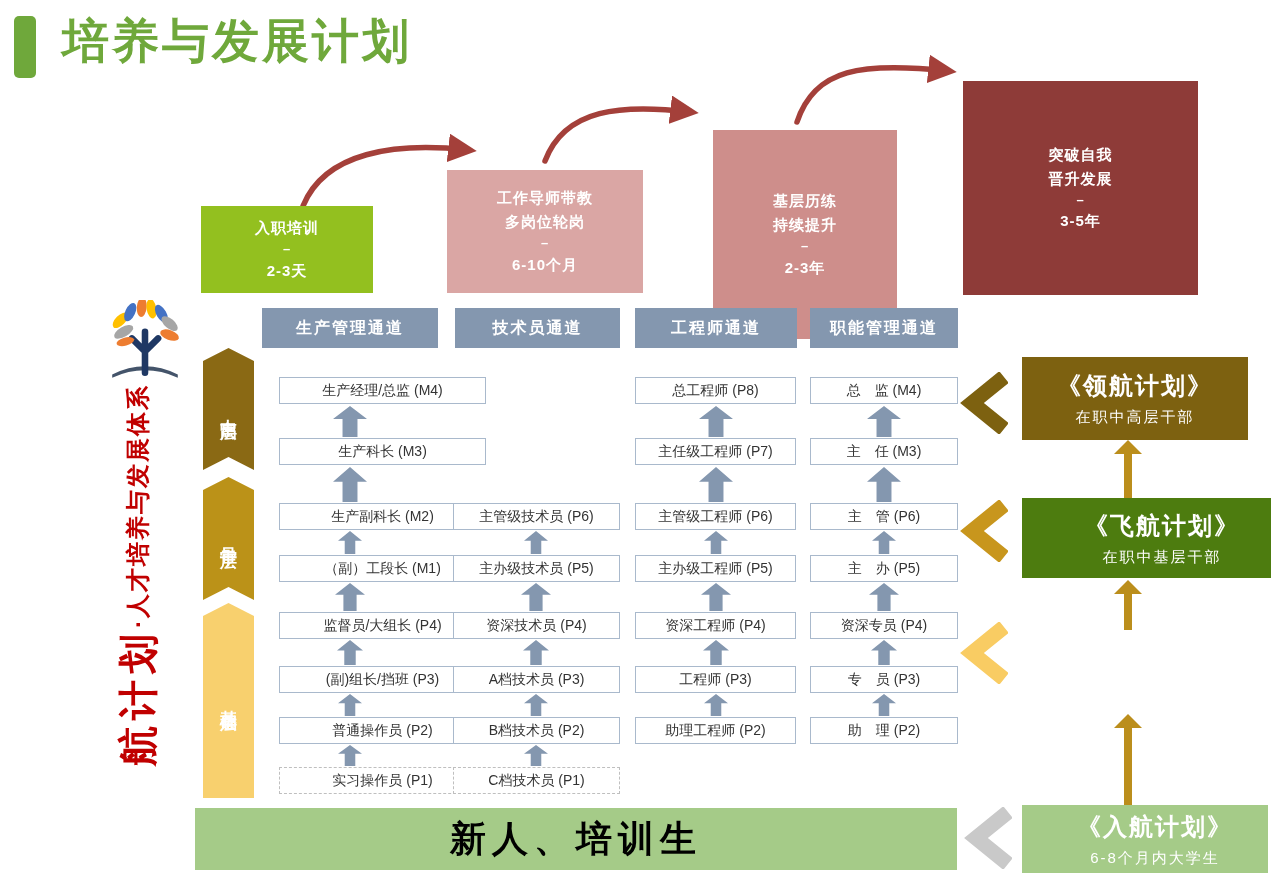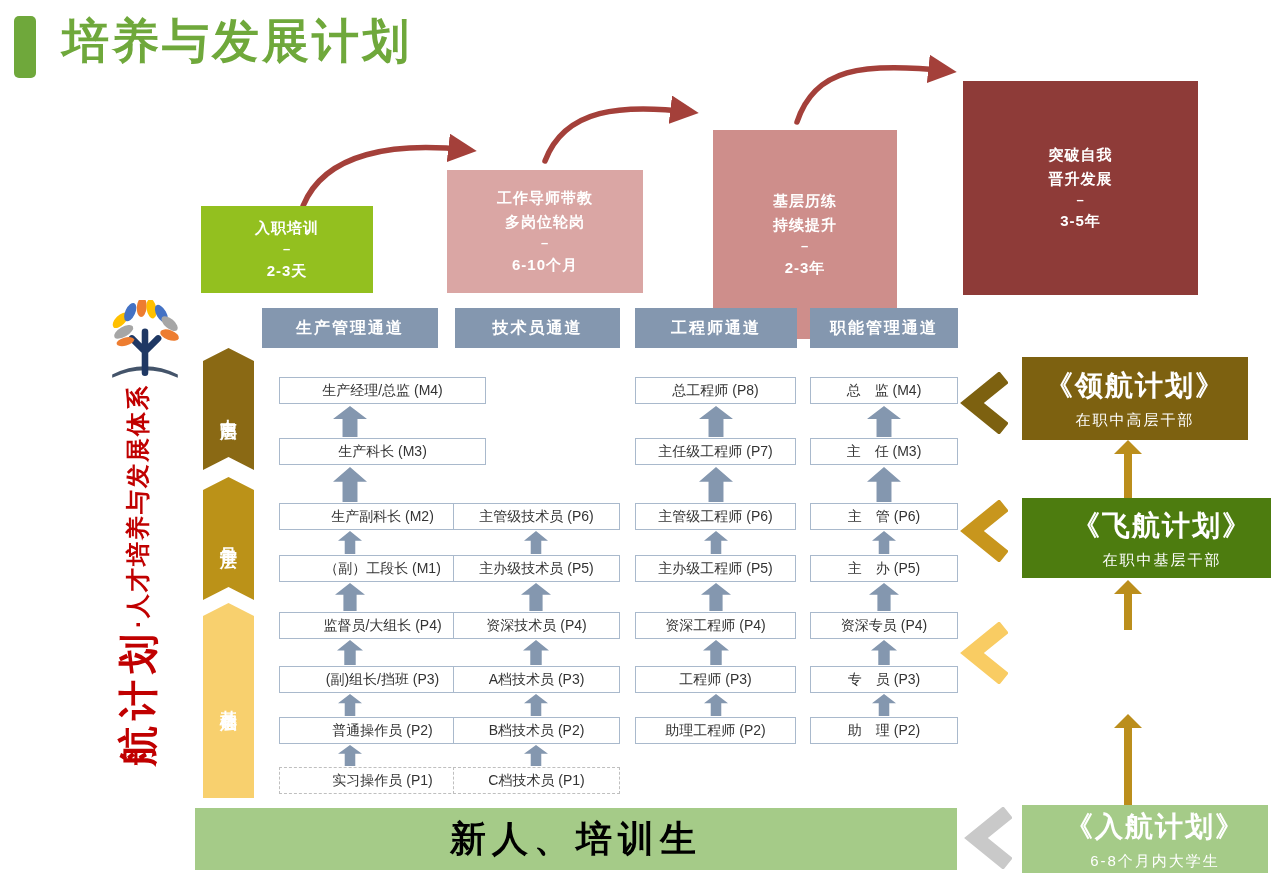--- a/index.html
+++ b/index.html
@@ -57,21 +57,21 @@
   .c1{left:263px;width:207px;margin-left:16px;} .c2{left:453px;width:167px;} .c3{left:635px;width:161px;} .c4{left:810px;width:148px;}
   .r1{top:377px}.r2{top:438px}.r3{top:503px}.r4{top:555px}.r5{top:612px}.r6{top:666px}.r7{top:717px}.r8{top:767px}
 
   
   .uparr{position:absolute;background:#8497AF;
          clip-path:polygon(50% 0,100% 42%,72% 42%,72% 100%,28% 100%,28% 42%,0 42%);}
 
   
   .plan{position:absolute;left:1022px;width:226px;display:flex;flex-direction:column;align-items:center;
         justify-content:center;color:#fff;text-align:center;}
-  .plan .ptitle{font-family:Liberation Mono, monospace;font-size:28px;font-weight:bold;letter-spacing:2px;}
+  .plan .ptitle{font-family:Liberation Mono, monospace;font-size:24px;font-weight:bold;letter-spacing:2px;}
   .plan .psub{font-size:15px;letter-spacing:2px;margin-top:6px;}
   .p0{top:357px;height:83px;background:#7D6110;}
   .p1{top:498px;height:80px;background:#4d7c0f;padding-left:27px;}
   .p2{top:630px;height:82px;background:#F9CC63;}
   .p3{top:805px;height:68px;background:#A5CB88;padding-left:20px;}
 
   
   .gshaft{position:absolute;left:1124px;width:8px;background:#BB8E1C;}
   .ghead{position:absolute;left:1114px;width:0;height:0;border-left:14px solid transparent;
          border-right:14px solid transparent;border-bottom:14px solid #BB8E1C;}

